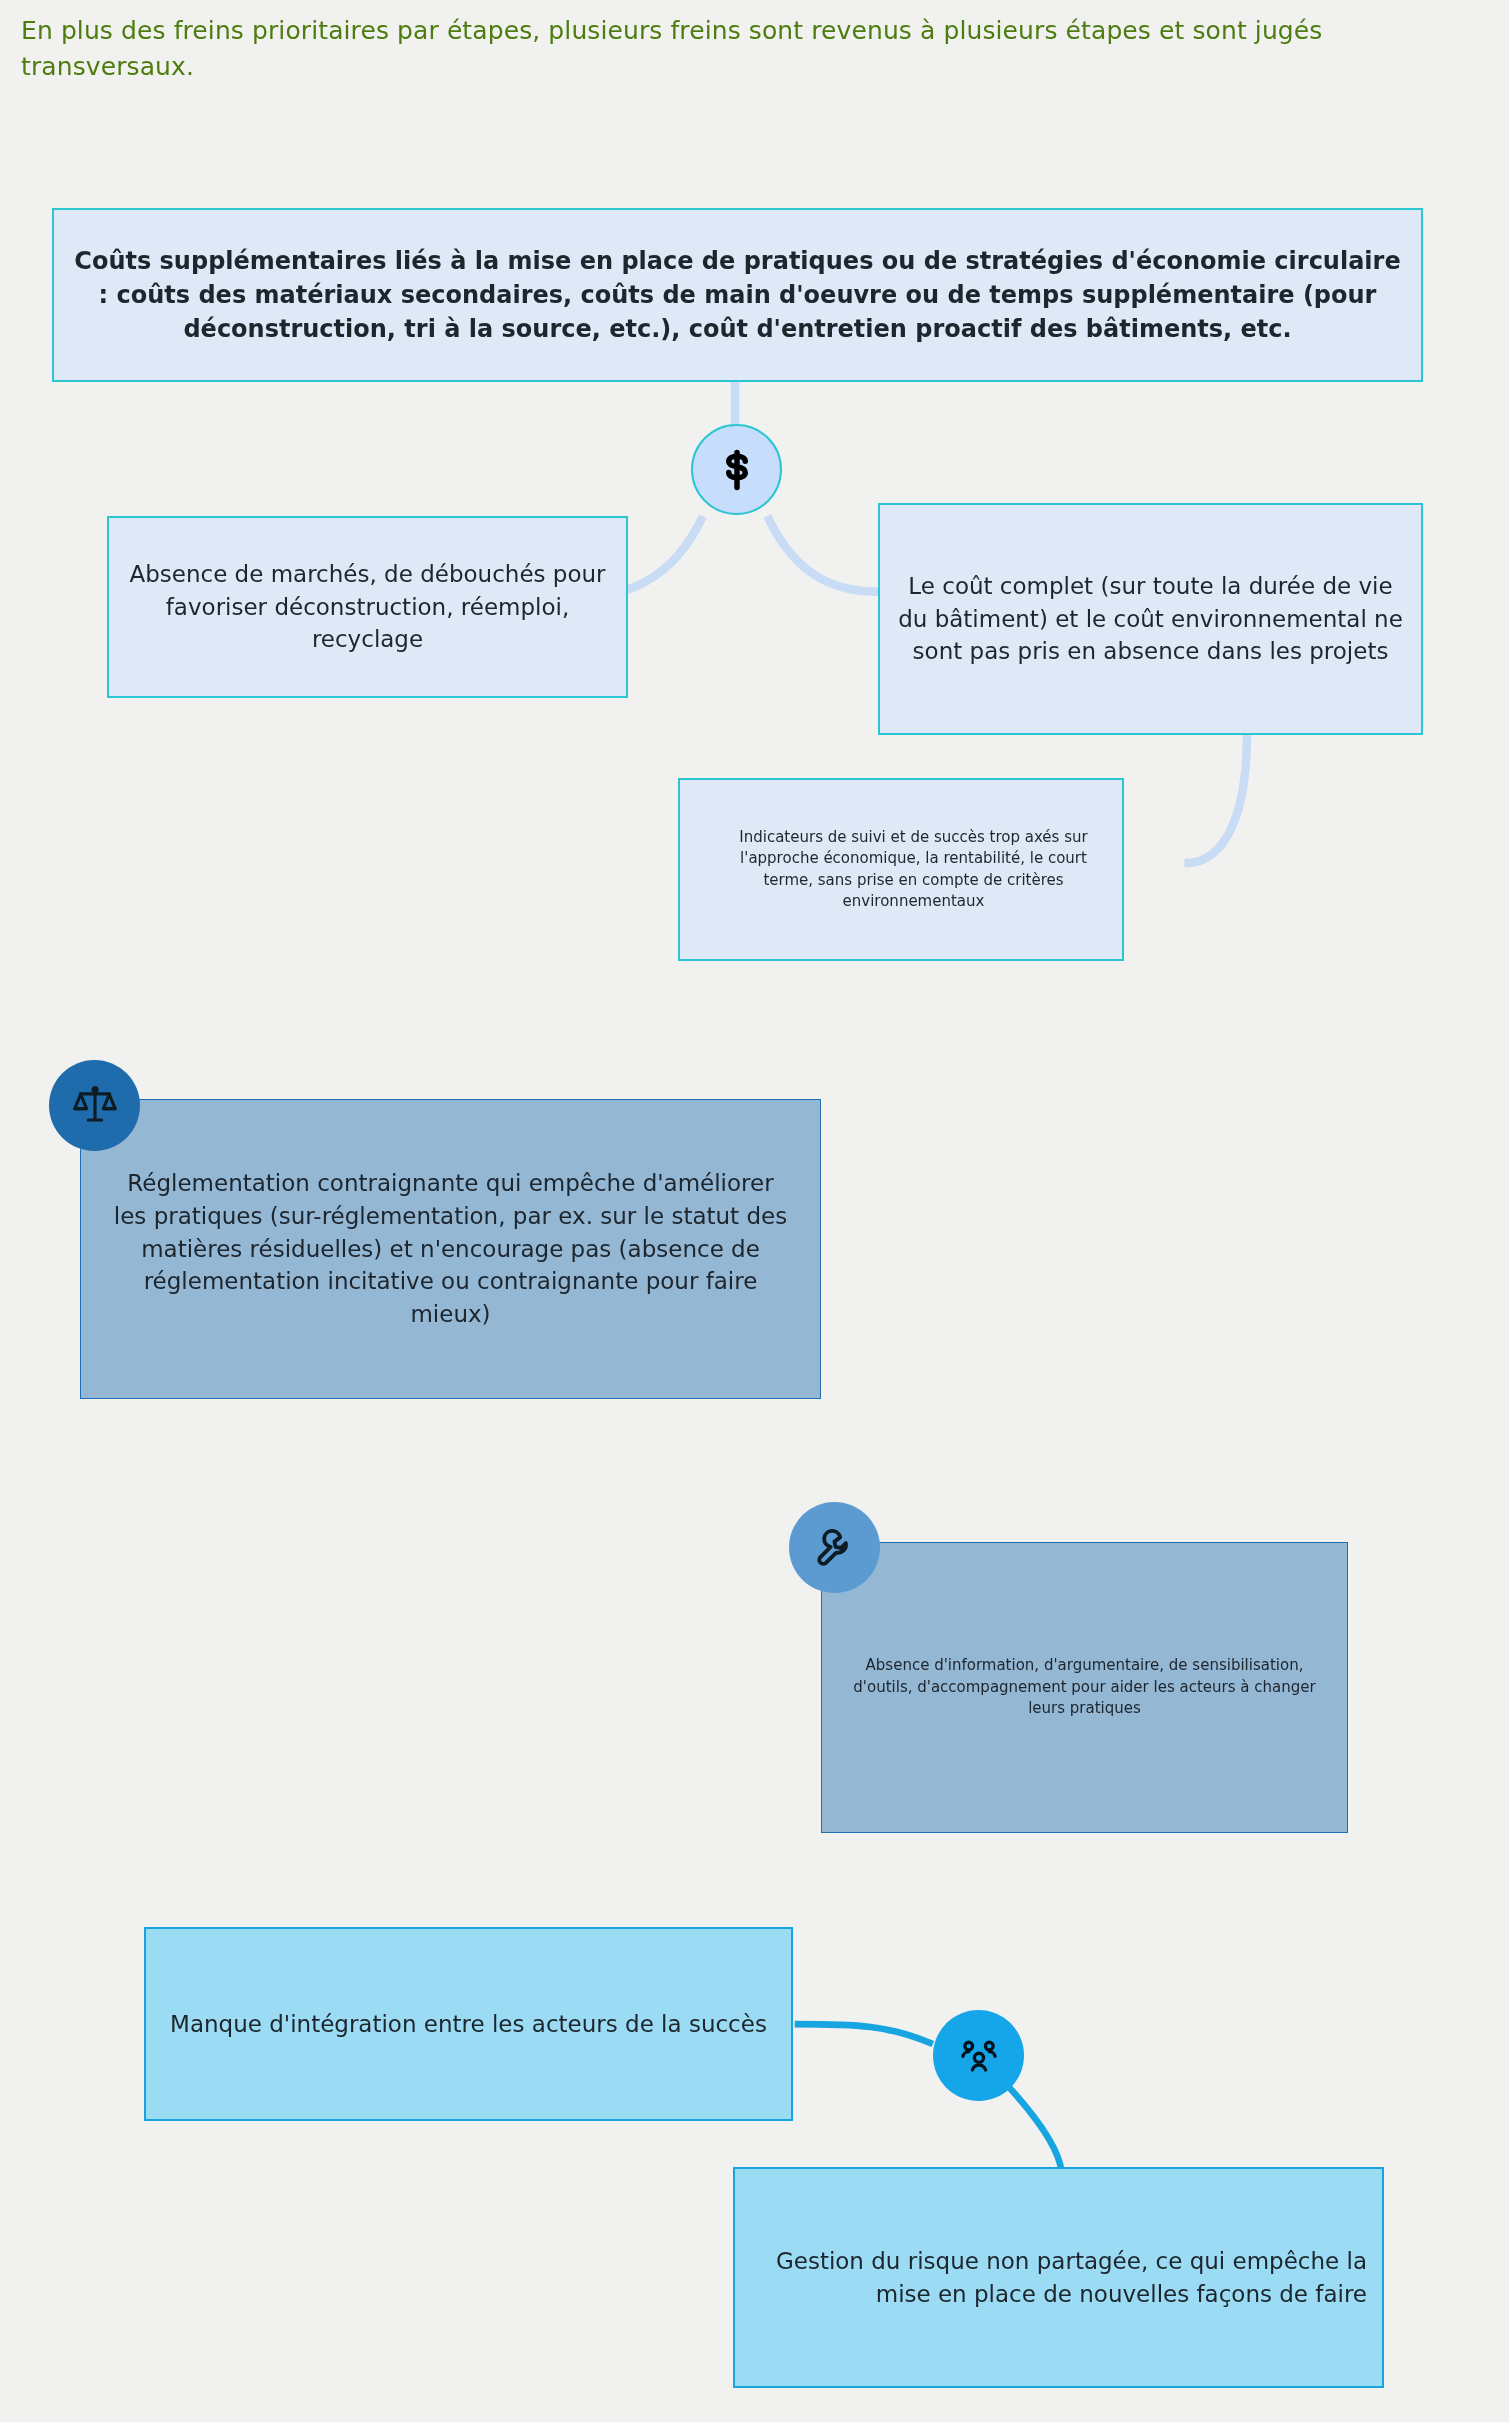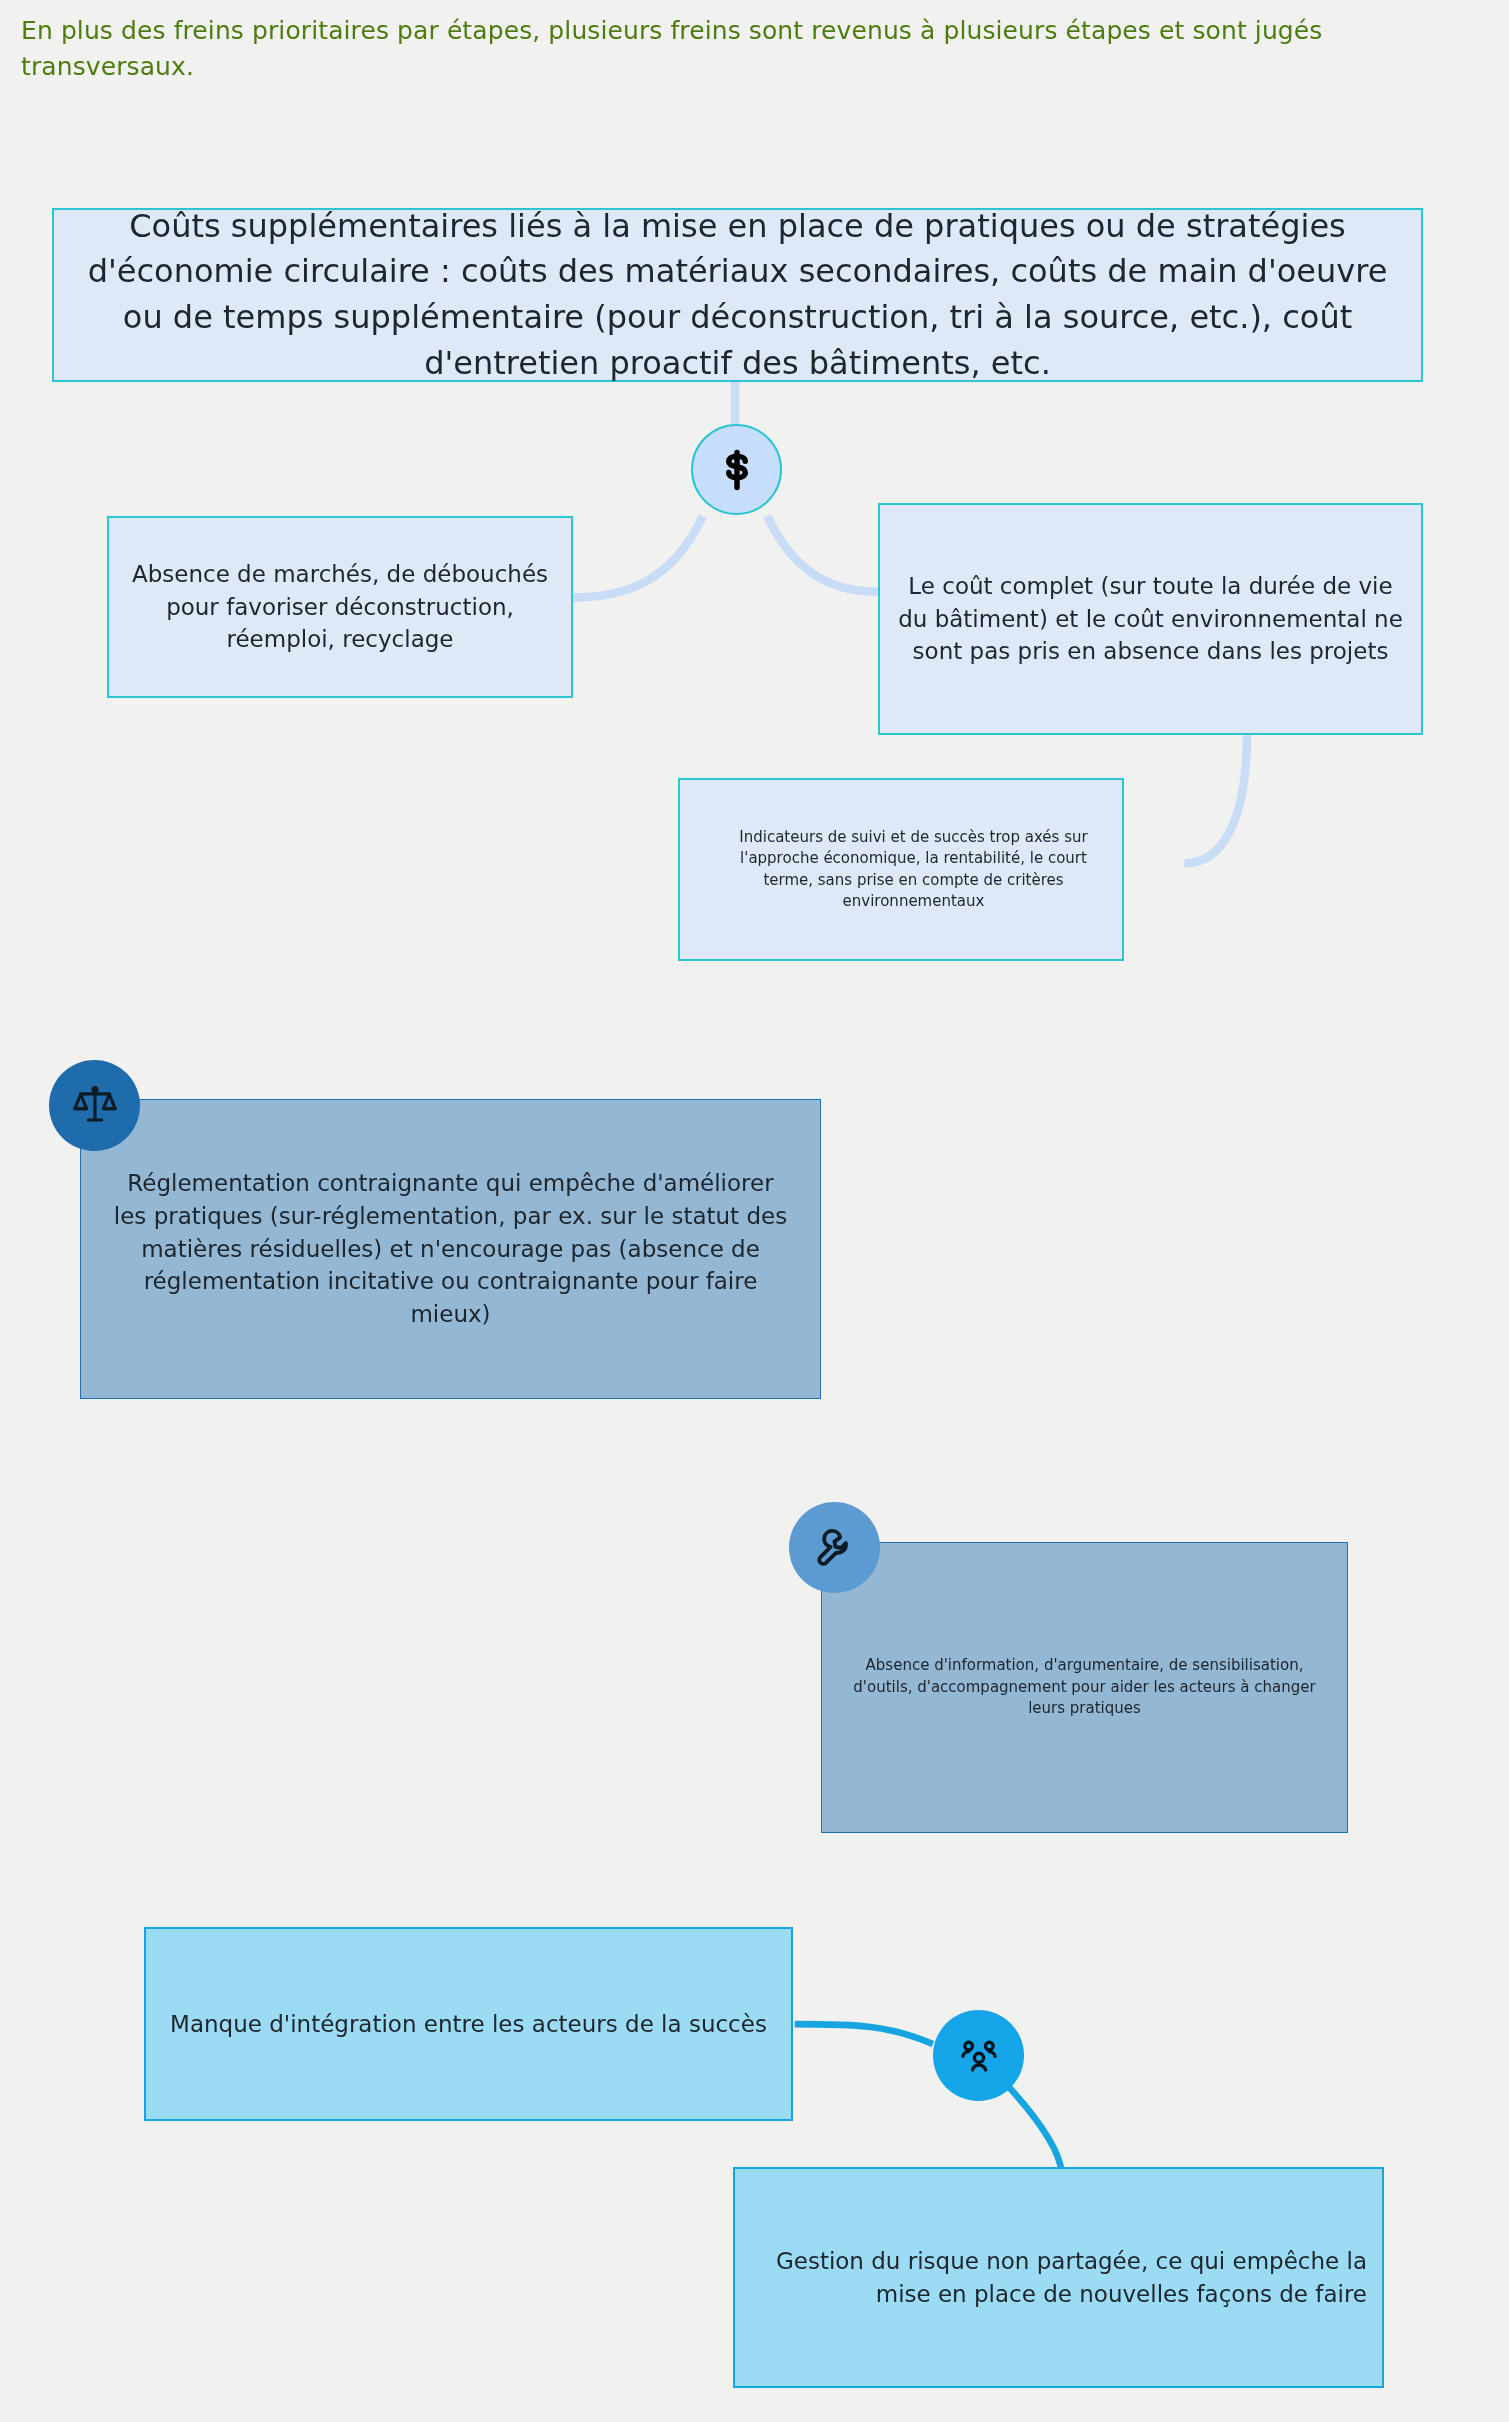--- a/index.html
+++ b/index.html
@@ -90,32 +90,32 @@
 
     <path d="M811,545 C844,615 890,625 930,625" stroke="#c9dcf6" stroke-width="9" fill="none"></path>
 
     <path d="M1318,775 C1318,850 1300,912 1252,912" stroke="#c9dcf6" stroke-width="9" fill="none"></path>
 
     <path d="M986,2160 C940,2140 905,2139 840,2139" stroke="#16a5e0" stroke-width="7" fill="none"></path>
 
     <path d="M1066,2205 C1105,2248 1120,2275 1122,2295" stroke="#16a5e0" stroke-width="7" fill="none"></path>
   </svg>
 
-  <div class="node style-teal" style="left:52px;top:208px;width:1371px;height:174px;font-size:32px;">
+  <div class="node style-teal" style="left:52px;top:208px;width:1371px;height:174px;font-size:24px;font-weight:bold;">
     <span>Coûts supplémentaires liés à la mise en place de pratiques ou de stratégies d'économie circulaire : coûts des matériaux secondaires, coûts de main d'oeuvre ou de temps supplémentaire (pour déconstruction, tri à la source, etc.), coût d'entretien proactif des bâtiments, etc.</span>
   </div>
 
   <div class="badge badge-money" style="left:691px;top:424px;width:91px;height:91px;">
     <svg width="44" height="44" viewBox="0 0 24 24" fill="none" stroke="#000" stroke-width="3" stroke-linecap="round" stroke-linejoin="round">
       <path d="M12 2.5v19"></path>
       <path d="M16.5 7.2c0-1.7-2-2.7-4.5-2.7s-4.5 1-4.5 2.8c0 1.8 1.9 2.4 4.5 2.9 2.6.5 4.5 1.2 4.5 3.1 0 1.9-2 2.9-4.5 2.9s-4.5-1-4.5-2.8"></path>
     </svg>
   </div>
 
-  <div class="node style-teal" style="left:107px;top:516px;width:466px;height:182px;font-size:23px;">
+  <div class="node style-teal" style="left:107px;top:516px;width:521px;height:182px;font-size:23px;">
     <span>Absence de marchés, de débouchés pour favoriser déconstruction, réemploi, recyclage</span>
   </div>
 
   <div class="node style-teal" style="left:878px;top:503px;width:545px;height:232px;font-size:23px;">
     <span>Le coût complet (sur toute la durée de vie du bâtiment) et le coût environnemental ne sont pas pris en absence dans les projets</span>
   </div>
 
   <div class="node style-teal" style="left:678px;top:778px;width:446px;height:183px;font-size:15px;padding-left:40px;">
     <span>Indicateurs de suivi et de succès trop axés sur l'approche économique, la rentabilité, le court terme, sans prise en compte de critères environnementaux</span>
   </div>

